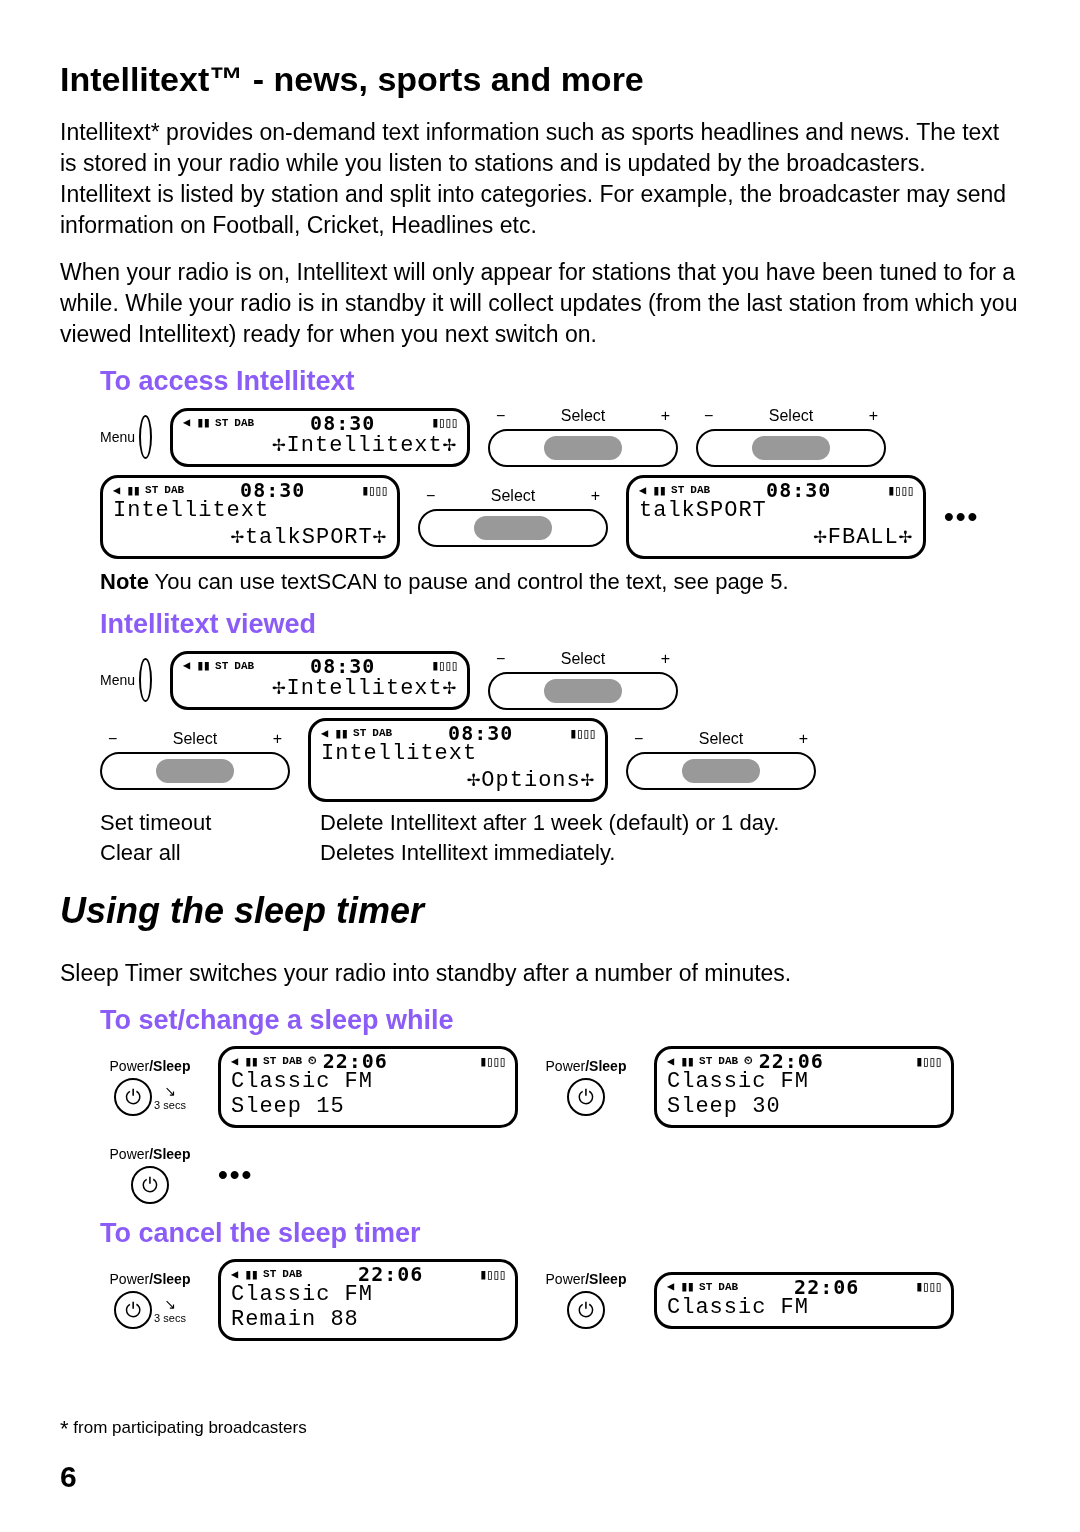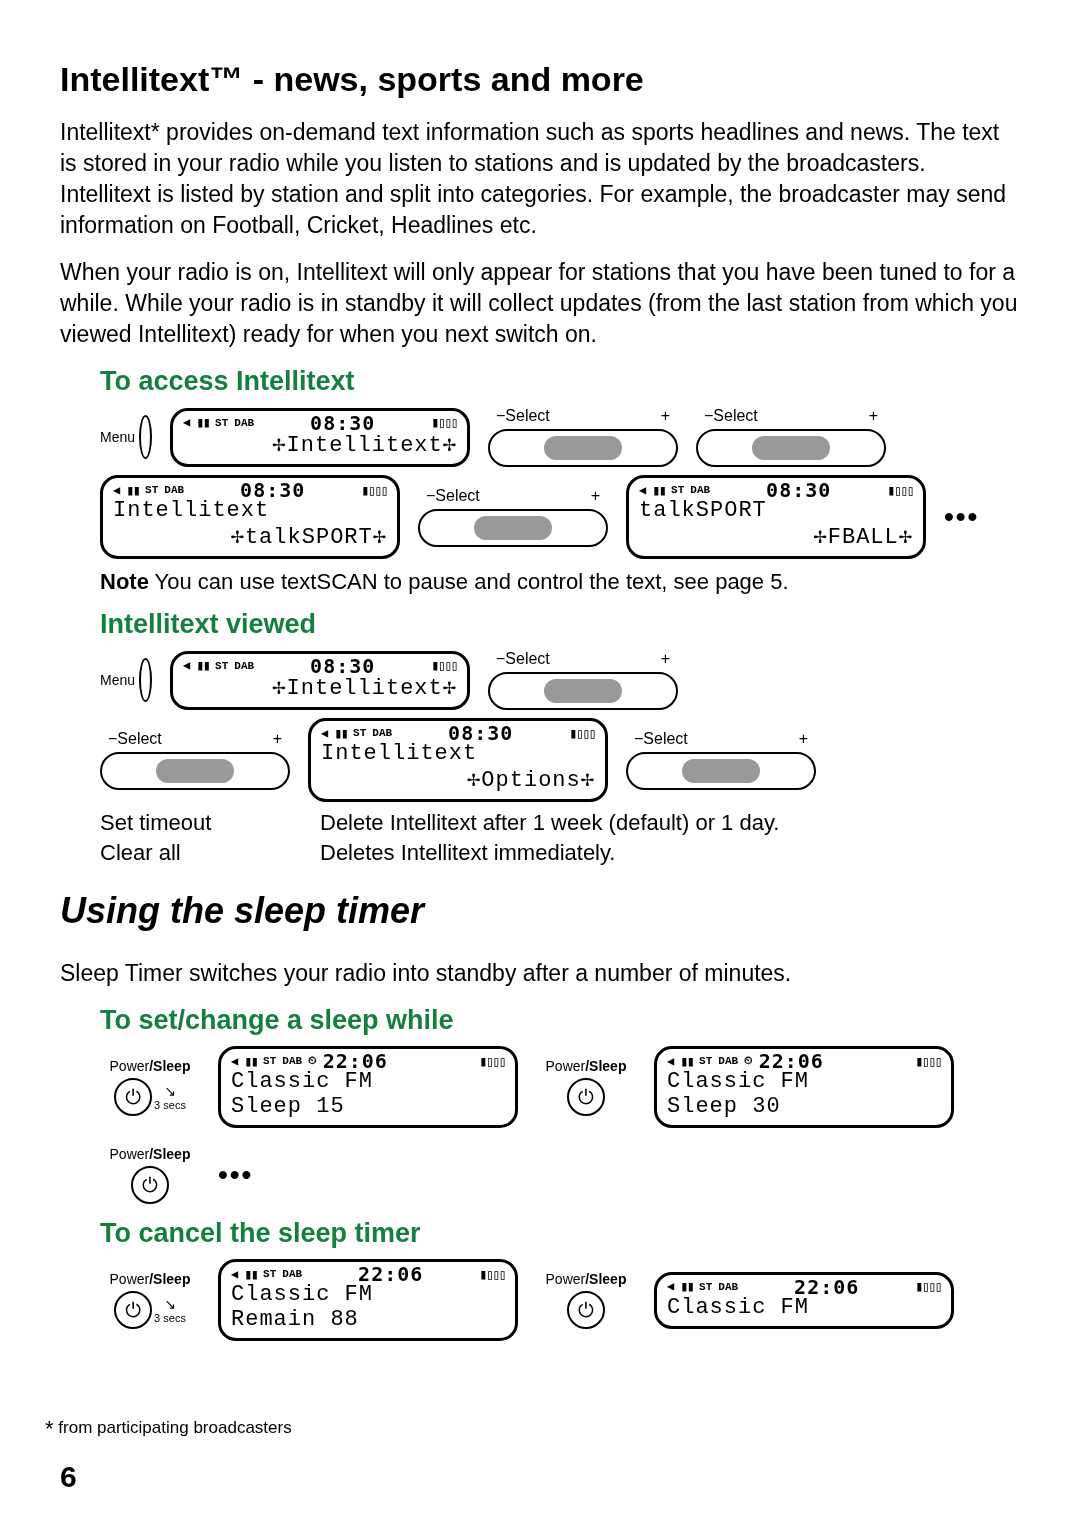--- a/index.html
+++ b/index.html
@@ -7,21 +7,21 @@
     font-family: Arial, Helvetica, sans-serif;
     width: 1080px;
     height: 1532px;
     padding: 60px 60px 40px 60px;
     color: #000;
     background: #fff;
     position: relative;
   }
   h1 { font-size: 34px; font-weight: bold; margin-bottom: 18px; }
   h2 { font-size: 36px; font-weight: bold; margin: 24px 0 26px 0; font-style: italic; }
-  h3 { font-size: 27px; font-weight: bold; color: #15803d; margin: 14px 0 10px 40px; }
+  h3 { font-size: 27px; font-weight: bold; color: #8b5cf6; margin: 14px 0 10px 40px; }
   p.body { font-size: 23px; line-height: 1.35; margin-bottom: 16px; }
   p.note { font-size: 22px; margin: 10px 0 14px 40px; }
   p.note b { font-weight: bold; }
 
   .diagram-area { margin-left: 40px; }
 
   
   .row { display: flex; align-items: center; gap: 18px; margin: 8px 0; flex-wrap: wrap; }
 
   
@@ -35,21 +35,21 @@
   }
 
   
   .pill-wrap { display: flex; flex-direction: column; align-items: center; gap: 4px; }
   .pill {
     width: 190px; height: 38px; border: 2.5px solid #000; border-radius: 19px;
     display: flex; align-items: center; justify-content: center;
   }
   .pill .mid { width: 78px; height: 24px; background: #999; border-radius: 12px; }
   .pill-label { display: flex; width: 190px; justify-content: space-between; font-size: 16px; padding: 0 8px; }
-  .pill-label .c { flex: 1; text-align: left; }
+  .pill-label .c { flex: 1; text-align: center; }
 
   
   .lcd {
     border: 3px solid #000; border-radius: 18px; padding: 4px 10px 6px 10px;
     min-width: 300px;
     font-family: "Courier New", monospace;
   }
   .lcd .top { display: flex; align-items: center; gap: 6px; font-size: 11px; font-weight: bold; height: 16px; }
   .lcd .top .sp { flex: 1; }
   .lcd .top .clock { font-size: 20px; letter-spacing: 1px; font-family: monospace; }
@@ -67,21 +67,21 @@
   }
   .hold-txt { font-size: 11px; }
 
   .dots { font-size: 28px; font-weight: bold; letter-spacing: 2px; }
 
   
   .opts { margin-left: 40px; font-size: 22px; }
   .opts .r { display: flex; margin: 4px 0; }
   .opts .r .k { width: 220px; }
 
-  .footnote { position: absolute; bottom: 90px; left: 45px; font-size: 17px; }
+  .footnote { position: absolute; bottom: 90px; left: 60px; font-size: 17px; }
   .footnote .ast { font-size: 22px; vertical-align: -3px; }
   .pagenum { position: absolute; bottom: 38px; left: 60px; font-size: 30px; font-weight: bold; }
   .lcd .line.bot-line { display:flex; justify-content:flex-end; align-items:center;}
 </style>
 </head>
 <body>
 
 <h1>Intellitext™ - news, sports and more</h1>
 <p class="body">Intellitext* provides on-demand text information such as sports headlines and news. The text is stored in your radio while you listen to stations and is updated by the broadcasters. Intellitext is listed by station and split into categories. For example, the broadcaster may send information on Football, Cricket, Headlines etc.</p>
 <p class="body">When your radio is on, Intellitext will only appear for stations that you have been tuned to for a while. While your radio is in standby it will collect updates (from the last station from which you viewed Intellitext) ready for when you next switch on.</p>

